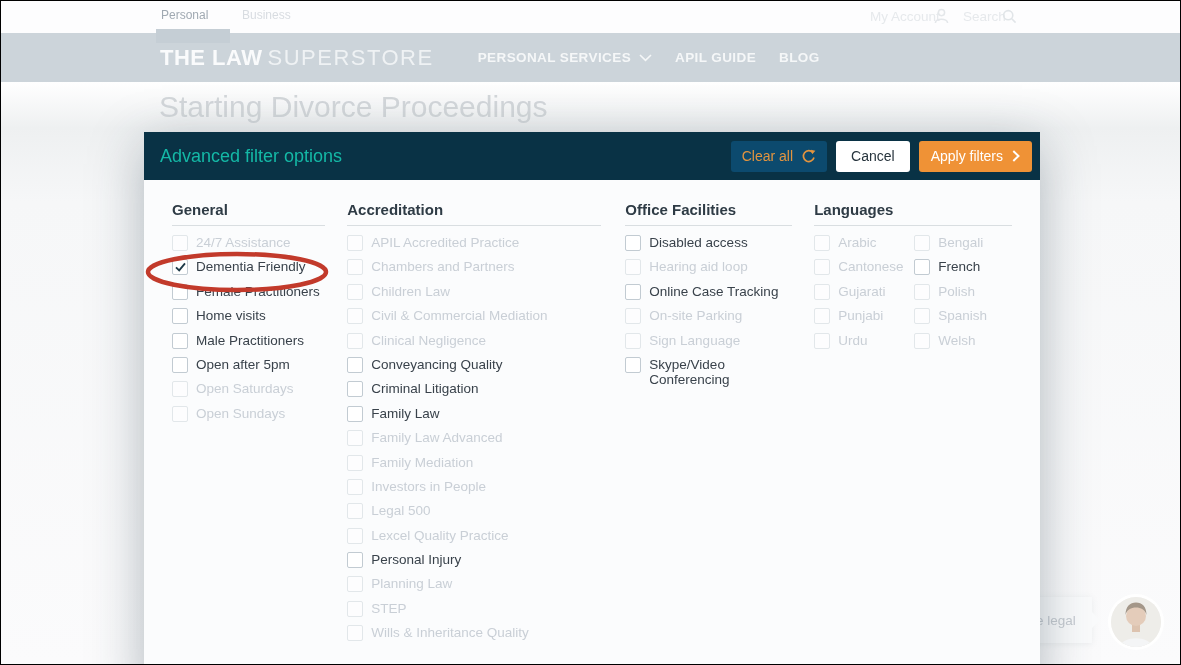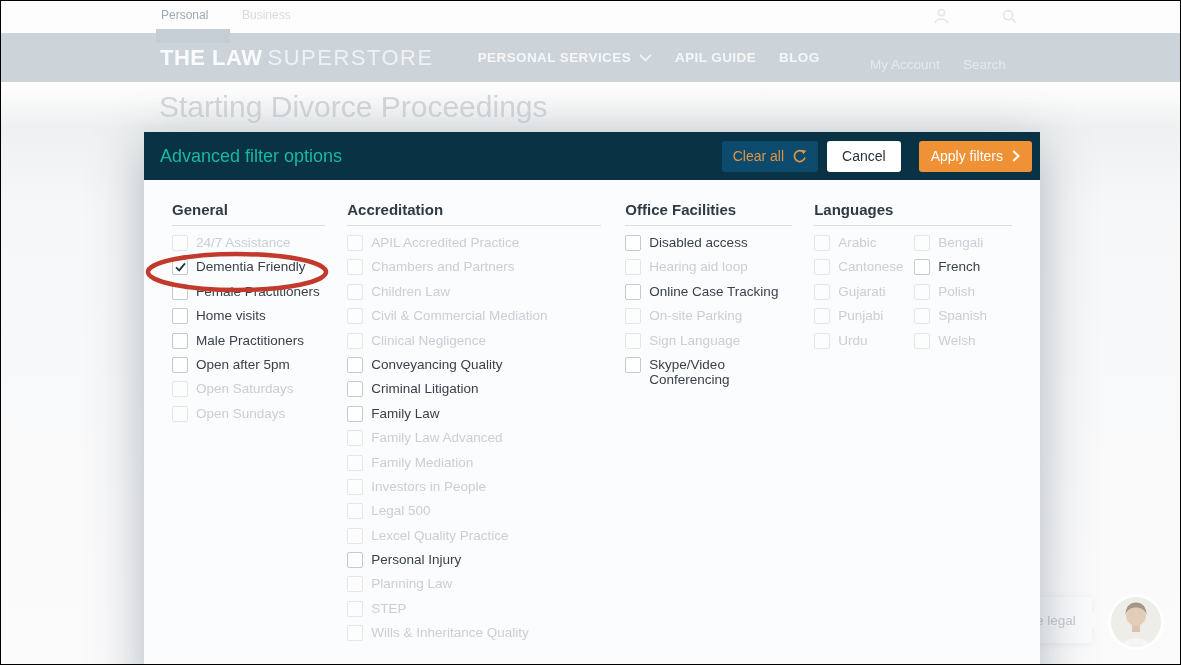--- a/index.html
+++ b/index.html
@@ -7,21 +7,21 @@
     width:1181px;height:665px;position:relative;overflow:hidden;
     font-family:"Liberation Sans",sans-serif;background:#ffffff;
   }
   .frame-border{position:absolute;inset:0;border:1px solid #000;pointer-events:none;z-index:100;}
 
   
   .topbar{position:absolute;left:0;top:0;width:100%;height:33px;background:#fdfdfe;z-index:3;}
   .tab{position:absolute;top:8px;font-size:12px;cursor:pointer;}
   .tab-personal{left:161px;color:#a0a9b2;}
   .tab-business{left:242px;color:#d8dce1;}
-  .account-area span{position:absolute;top:9px;font-size:13.5px;color:#e6e9ec;cursor:pointer;margin-top:48px;}
+  .account-area span{position:absolute;top:9px;font-size:13.5px;color:#e6e9ec;cursor:pointer;}
   .account-area svg{position:absolute;cursor:pointer;}
   .my-account-label{left:870px;}
   .person-icon{left:934px;top:8px;}
   .search-label{left:963px;}
   .magnifier-icon{left:1002px;top:9px;}
   .tab-indicator{position:absolute;left:156px;top:29px;width:74px;height:14px;background:#c5ced5;z-index:4;}
 
   
   .band{position:absolute;left:0;top:33px;width:100%;height:49px;background:#ccd4da;
         display:flex;align-items:center;padding-left:160px;box-sizing:border-box;z-index:2;}
@@ -46,21 +46,21 @@
 
   
   .modal{position:absolute;left:144px;top:132px;width:896px;height:560px;background:#fbfcfd;
       box-shadow:0 14px 50px rgba(35,55,70,.35);z-index:10;}
   .modal-header{height:48px;background:#093245;display:flex;align-items:center;
       padding:0 8px 0 16px;box-sizing:border-box;}
   .modal-title{flex:1;color:#14b8a6;font-size:18px;}
   .btn{height:31px;border:none;border-radius:3px;font-family:"Liberation Sans",sans-serif;
       font-size:14px;display:flex;align-items:center;cursor:pointer;}
   .btn-clear{background:#0c4a6e;color:#e2943f;padding:0 11px;margin-right:9px;gap:8px;}
-  .btn-cancel{background:#ffffff;color:#27343d;padding:0 15px;margin-right:18px;font-weight:500;}
+  .btn-cancel{background:#ffffff;color:#27343d;padding:0 15px;margin-right:9px;font-weight:500;}
   .btn-apply{background:#ef9236;color:#ffffff;padding:0 12px;gap:9px;}
 
   .modal-body{display:flex;padding:0 28px;box-sizing:border-box;}
   .fcol1{width:158px;margin-right:22px;}
   .fcol2{width:262px;margin-right:24px;}
   .fcol3{width:172px;margin-right:22px;}
   .fcol4{width:204px;}
   .fcol-heading{margin-top:21px;font-size:15px;font-weight:600;color:#2e3b45;}
   .fcol-underline{height:1px;background:#d9dee1;margin-top:7px;}
   .fgroups{display:flex;}

